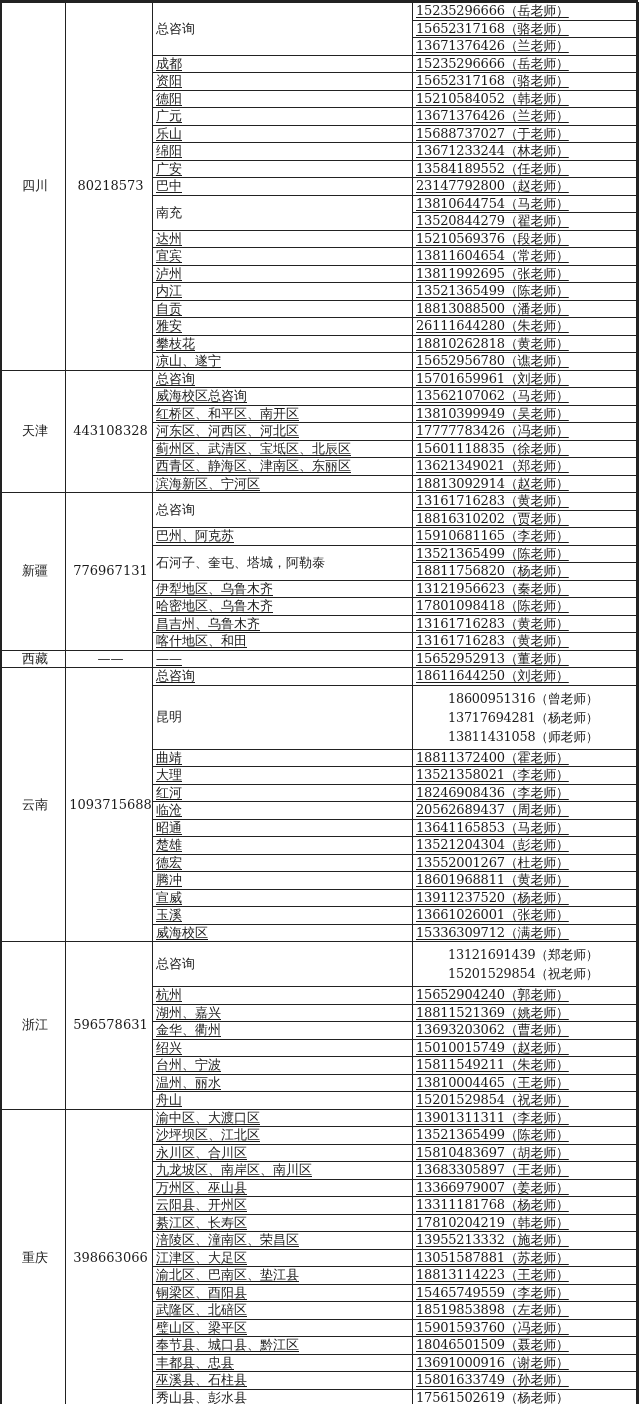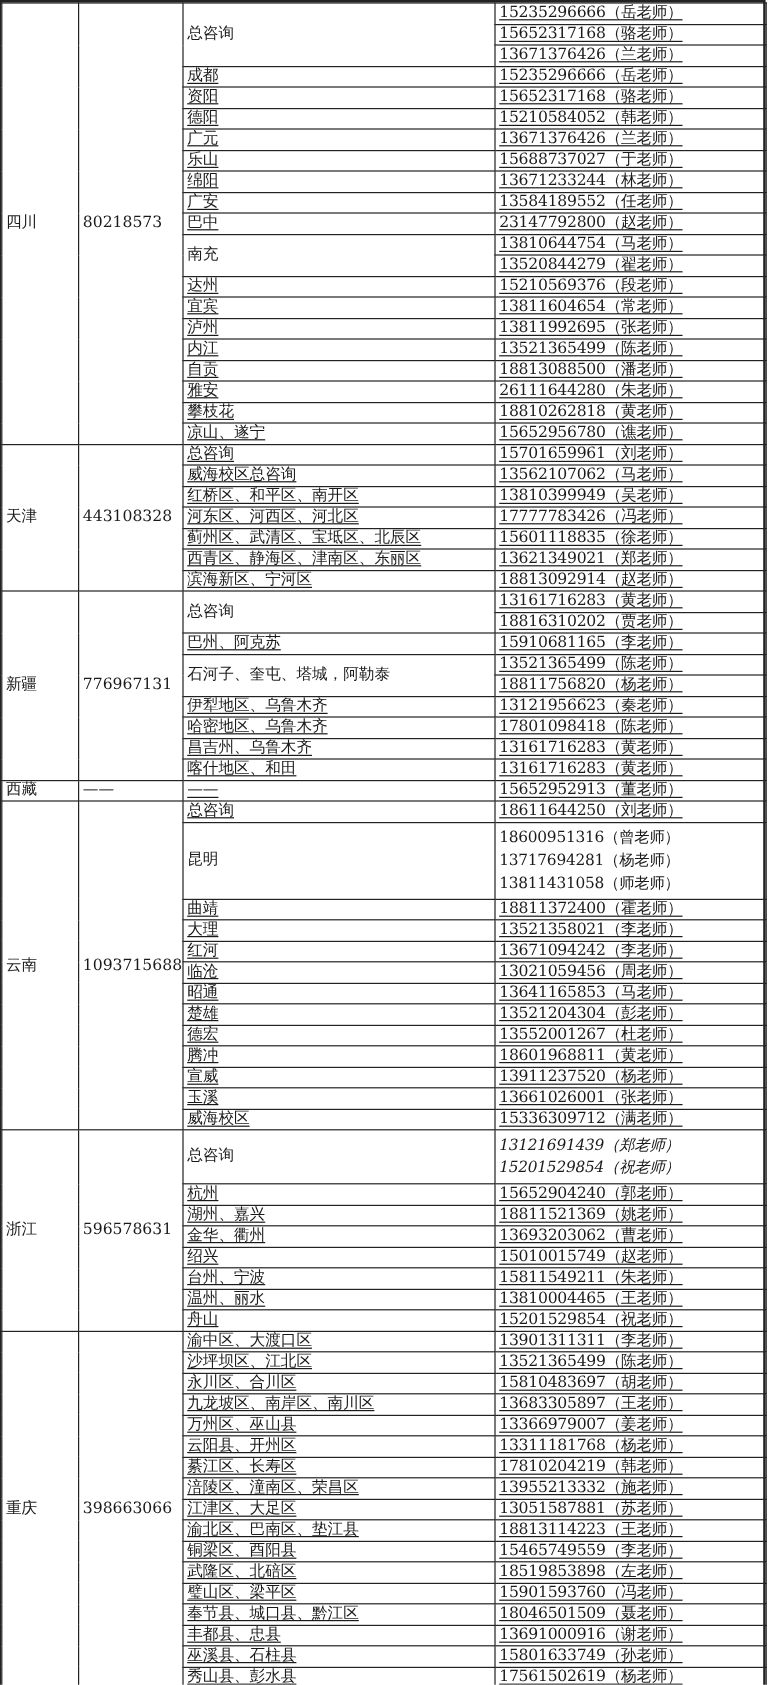--- a/index.html
+++ b/index.html
@@ -4,27 +4,27 @@
 <style>
   html, body { margin: 0; padding: 0; background: #ffffff; }
   body { width: 640px; height: 1404px; overflow: hidden; font-family: "DejaVu Serif", "Liberation Serif", serif; color: #1a1a1a; }
   #sheet { position: relative; width: 638px; margin-left: 0; border-top: 2px solid #222; border-bottom: 2px solid #222; border-right: 2px solid #222; border-left: 1px solid #222; box-sizing: border-box; }
   table.contacts { border-collapse: collapse; width: 637px; table-layout: fixed; }
   table.contacts td { border: 1px solid #222; padding: 0 0 0 3px; font-size: 13px; line-height: 16px; vertical-align: middle; white-space: nowrap; overflow: hidden; }
   col.c1 { width: 64px; }
   col.c2 { width: 87px; }
   col.c3 { width: 260px; }
   col.c4 { width: 226px; }
-  td.province, td.qq { vertical-align: middle; font-size: 13.5px; }
+  td.province, td.qq { vertical-align: middle; font-size: 13.5px; text-align: center; }
   td.area { text-decoration: underline; text-underline-offset: 2px; }
   td.area.plain { text-decoration: none; }
   td.phone { text-decoration: underline; text-underline-offset: 2px; letter-spacing: -0.2px; font-size: 12.8px; }
   td.phone.plain { text-decoration: none; }
   tr.r { height: 17.5px; }
-  td.multi div { line-height: 19px; font-size: 12.8px; letter-spacing: -0.2px; }
+  td.multi div { line-height: 19px; font-size: 12.8px; letter-spacing: -0.2px; margin-left: 32px; }
 </style>
 </head>
 <body>
 
 <div id="sheet">
   <table class="contacts">
     <colgroup>
         <col class="c1">
         <col class="c2">
         <col class="c3">
@@ -203,25 +203,25 @@
         <tr class="r">
           <td class="area">曲靖</td>
           <td class="phone">18811372400（霍老师）</td>
         </tr>
         <tr class="r">
           <td class="area">大理</td>
           <td class="phone">13521358021（李老师）</td>
         </tr>
         <tr class="r">
           <td class="area">红河</td>
-          <td class="phone">13671094242（李老师）</td>
+          <td class="phone">18246908436（李老师）</td>
         </tr>
         <tr class="r">
           <td class="area">临沧</td>
-          <td class="phone">13021059456（周老师）</td>
+          <td class="phone">20562689437（周老师）</td>
         </tr>
         <tr class="r">
           <td class="area">昭通</td>
           <td class="phone">13641165853（马老师）</td>
         </tr>
         <tr class="r">
           <td class="area">楚雄</td>
           <td class="phone">13521204304（彭老师）</td>
         </tr>
         <tr class="r">
@@ -241,21 +241,21 @@
           <td class="phone">13661026001（张老师）</td>
         </tr>
         <tr class="r">
           <td class="area">威海校区</td>
           <td class="phone">15336309712（满老师）</td>
         </tr>
         <tr class="r">
           <td class="province" rowspan="8">浙江</td>
           <td class="qq" rowspan="8">596578631</td>
           <td class="area plain">总咨询</td>
-          <td class="phone plain multi" style="padding-top: 3px; padding-bottom: 3px; font-style: italic;">
+          <td class="phone plain multi" style="padding-top: 3px; padding-bottom: 3px;">
             <div>13121691439（郑老师）</div>
             <div>15201529854（祝老师）</div>
           </td>
         </tr>
         <tr class="r">
           <td class="area">杭州</td>
           <td class="phone">15652904240（郭老师）</td>
         </tr>
         <tr class="r">
           <td class="area">湖州、嘉兴</td>

